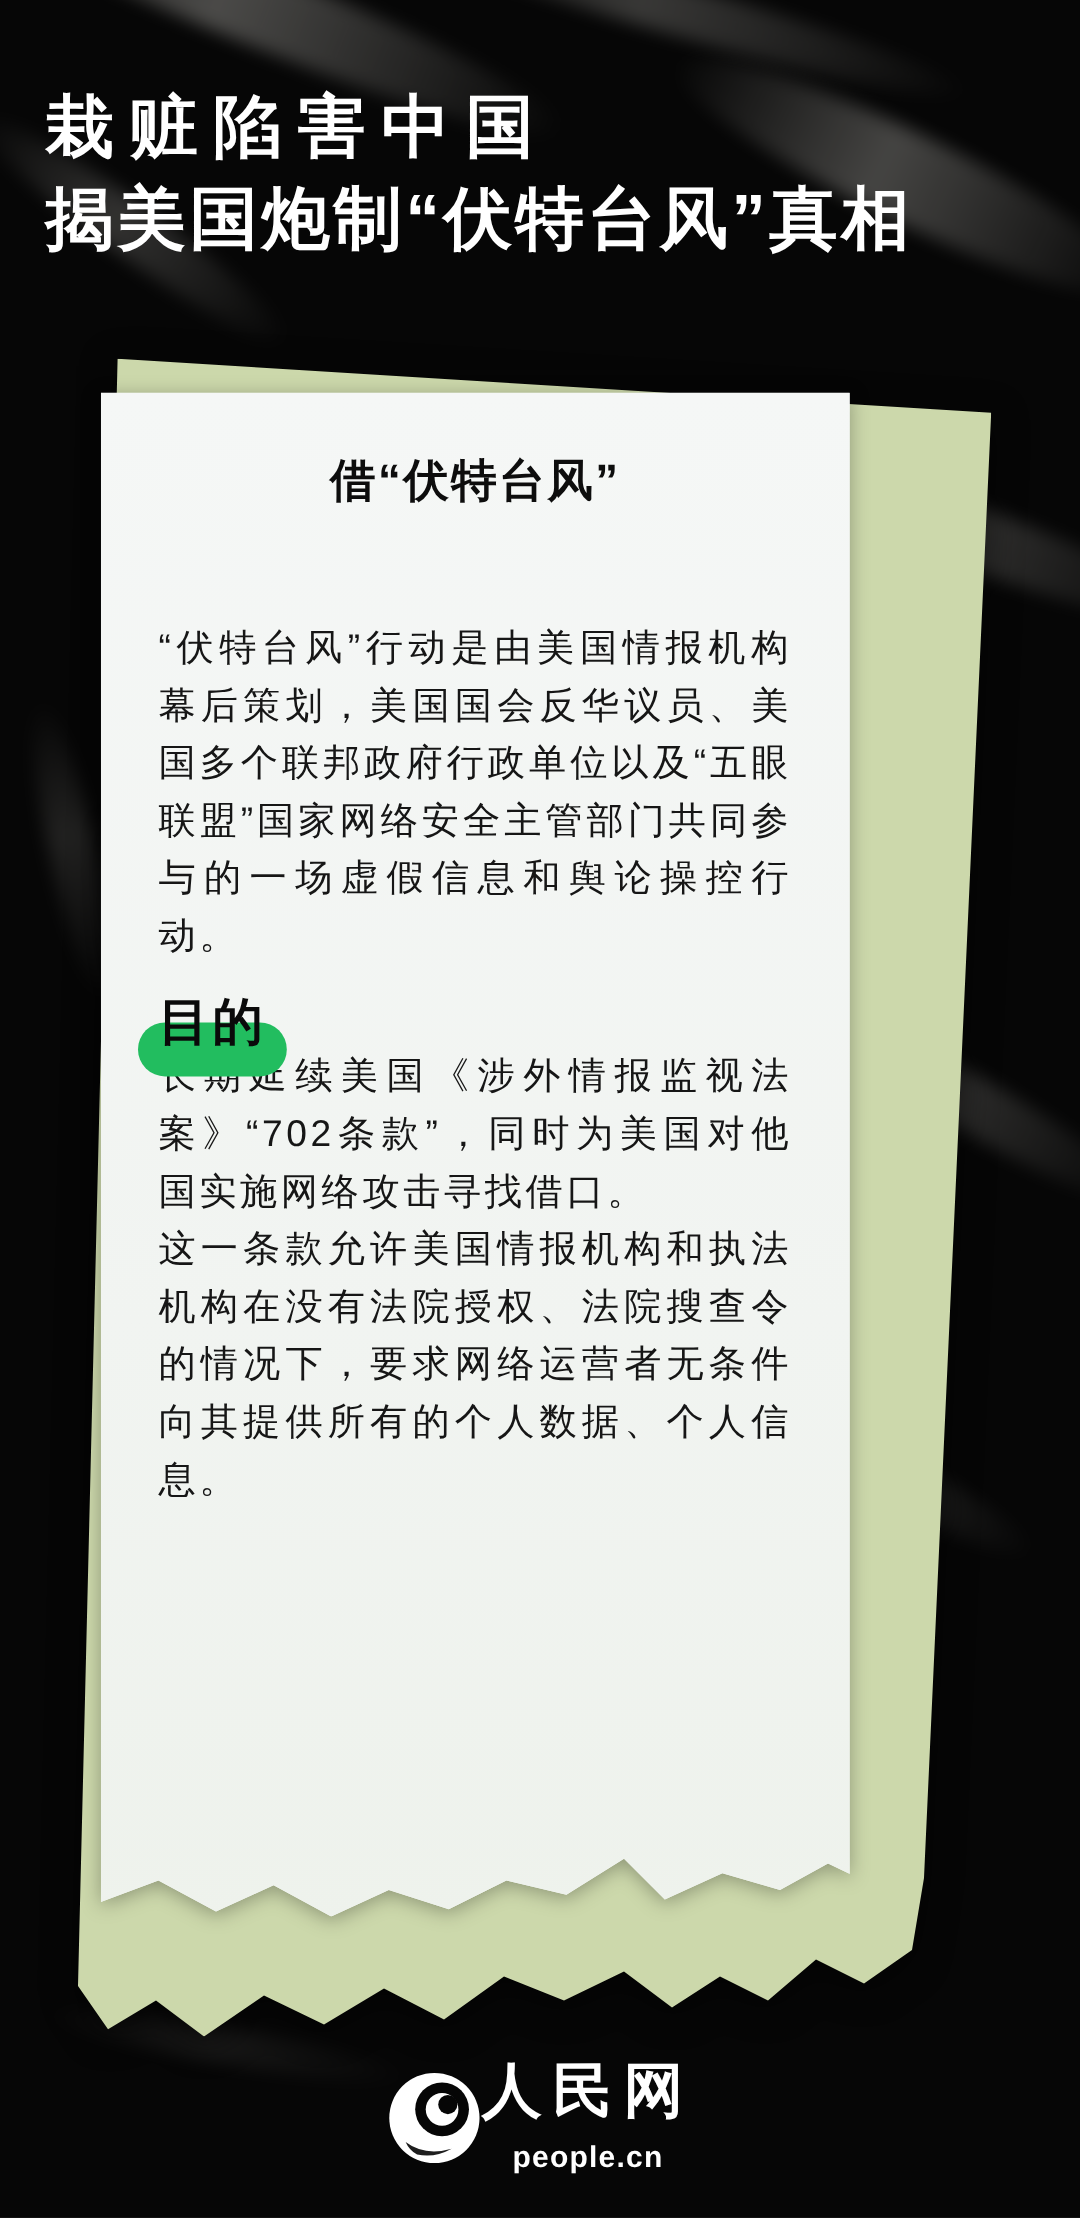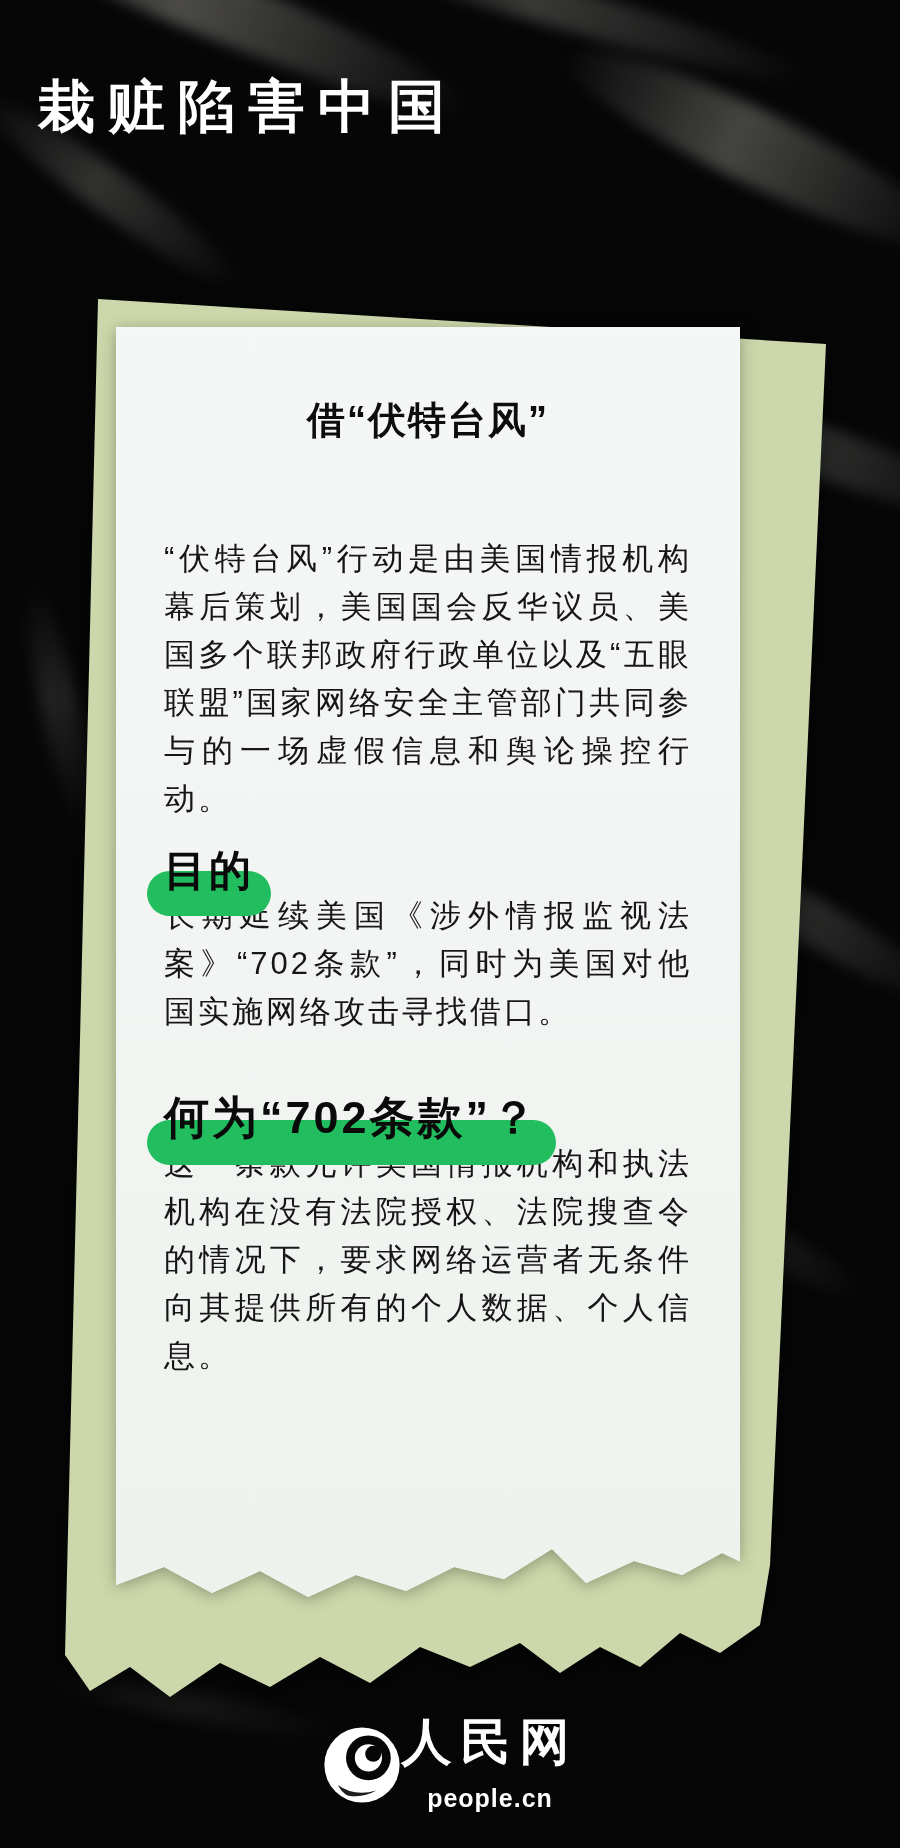--- a/index.html
+++ b/index.html
@@ -44,30 +44,30 @@
       43px 4px, 771px 49px, 715px 1270px,
       705px 1330px, 665px 1358px, 625px 1338px, 585px 1372px, 545px 1352px,
       505px 1378px, 465px 1348px, 415px 1372px, 365px 1352px, 315px 1388px,
       265px 1362px, 215px 1392px, 165px 1368px, 115px 1402px, 75px 1372px,
       35px 1396px, 10px 1360px
     );
   }
 
   .paper-wrap{position:absolute;inset:0;filter:drop-shadow(0 3px 8px rgba(0,0,0,0.3));}
   .paper{
-    position:absolute;left:116px;top:327px;width:624px;height:1288px;
+    position:absolute;left:84px;top:327px;width:624px;height:1288px;
     background:#f3f5f3;
     background-image:linear-gradient(180deg, #f5f7f6 0%, #f1f4f1 60%, #eef2ec 100%);
     clip-path:polygon(
       0 0, 716px 0, 716px 1262px,
       690px 1228px, 648px 1246px, 606px 1226px, 566px 1248px, 518px 1234px,
       470px 1256px, 436px 1222px, 388px 1252px, 338px 1240px, 290px 1264px,
       240px 1248px, 192px 1270px, 144px 1244px, 96px 1266px, 48px 1240px, 0 1258px
     );
-    padding:55px 48px 0 48px;
+    padding:36px 48px 0 48px;
     box-sizing:border-box;
   }
 
   .heading{
     text-align:center;
     font-size:38px;font-weight:900;line-height:57px;
     letter-spacing:2px;color:#0d0d0d;
     margin-top:10px;
   }
   .paper p{
@@ -108,20 +108,21 @@
   <div class="streak s3"></div>
   <div class="streak s4"></div>
   <div class="streak s5"></div>
   <div class="streak s6"></div>
   <div class="streak s7"></div>
   <div class="streak s8"></div>
   <div class="streak s9"></div>
 
   <div class="title">
     <div class="t1">栽赃陷害中国</div>
+    <div class="t2">揭美国炮制“伏特台风”真相</div>
   </div>
 
   <div class="green-wrap">
     <div class="green-card"></div>
   </div>
 
   <div class="paper-wrap">
     <div class="paper">
 
       <div class="heading">
@@ -130,24 +131,20 @@
 
       <p class="intro">“伏特台风”行动是由美国情报机构幕后策划，美国国会反华议员、美国多个联邦政府行政单位以及“五眼联盟”国家网络安全主管部门共同参与的一场虚假信息和舆论操控行动。</p>
 
       <div class="tag tag1">
         <span class="pill"></span>
         <span class="txt">目的</span>
       </div>
 
       <p class="body1">长期延续美国《涉外情报监视法案》“702条款”，同时为美国对他国实施网络攻击寻找借口。</p>
 
-      <div class="tag tag2">
-        <span class="pill"></span>
-        <span class="txt">何为“702条款”？</span>
-      </div>
 
       <p class="body2">这一条款允许美国情报机构和执法机构在没有法院授权、法院搜查令的情况下，要求网络运营者无条件向其提供所有的个人数据、个人信息。</p>
 
     </div>
   </div>
 
   <div class="footer">
     <svg width="80" height="80" viewBox="0 0 100 100" aria-hidden="true">
       <circle cx="50" cy="50" r="47" fill="#ffffff"></circle>
       <circle cx="58" cy="41" r="28" fill="#060606"></circle>

